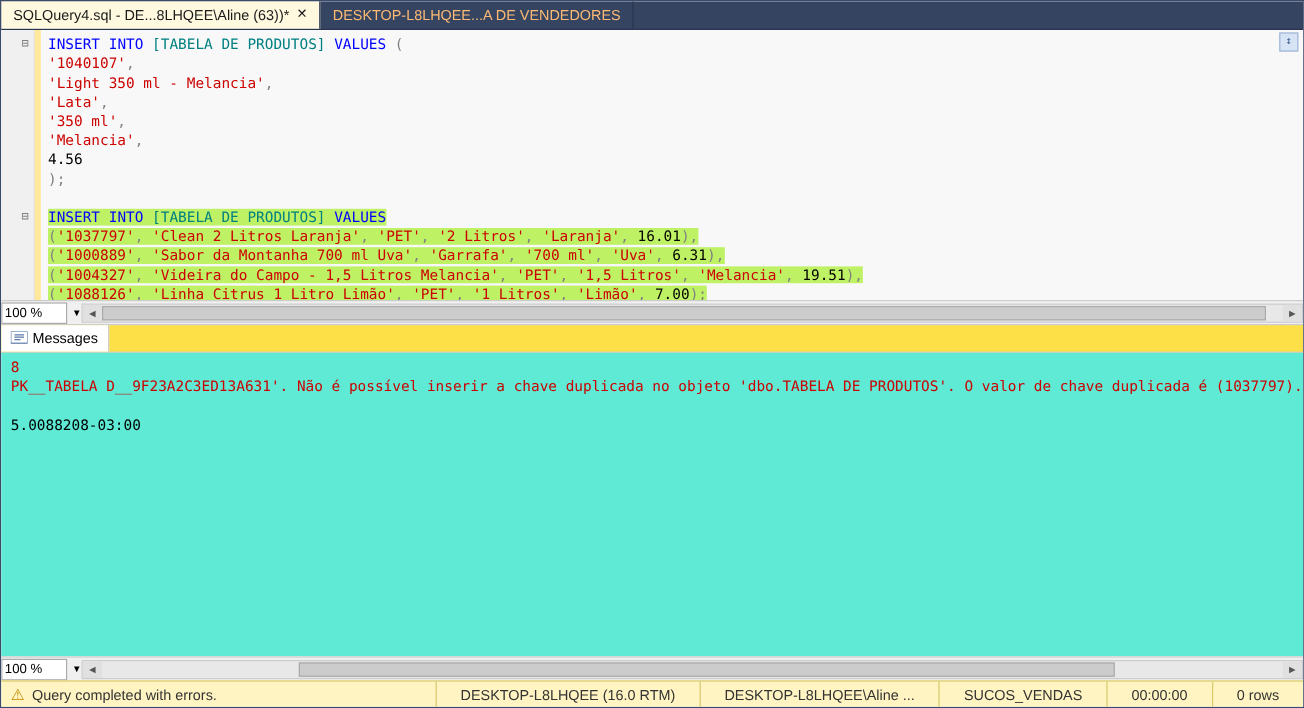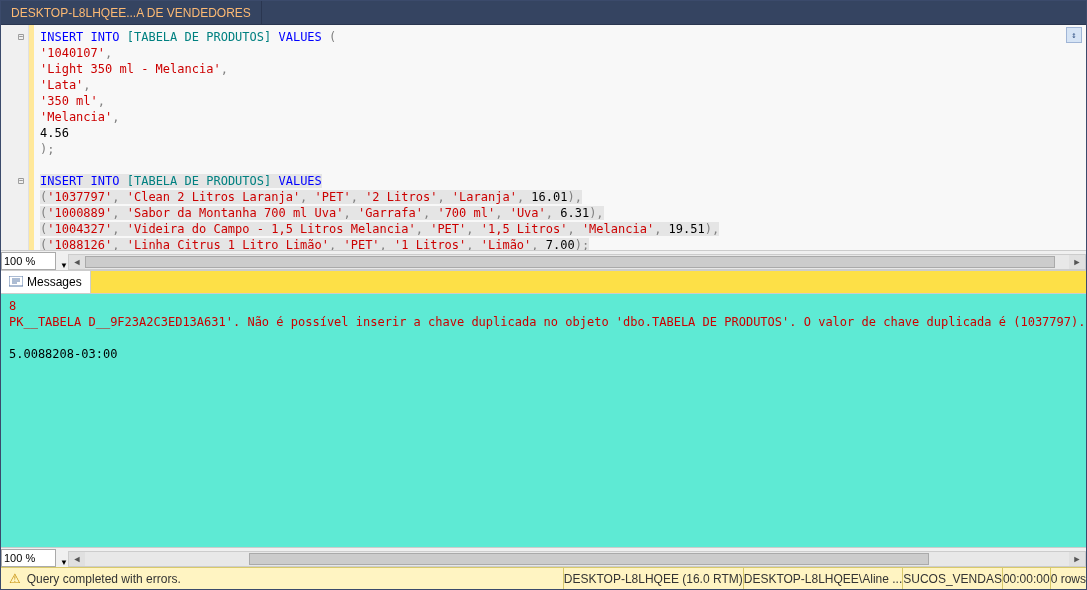--- a/index.html
+++ b/index.html
@@ -94,21 +94,21 @@
   font-size: 9px;
   line-height: 14px;
   text-align: center;
   color: #3b5a8a;
 }
 .zoom-bar {
   height: 20px;
   background: #f0f0f0;
   border-top: 1px solid #ccc;
   display: flex;
-  align-items: flex-end;
+  align-items: center;
   font-family: 'Segoe UI', sans-serif;
   font-size: 11px;
 }
 .zoom-select {
   width: 55px;
   height: 18px;
   font-size: 11px;
   padding: 0 2px;
   border: 1px solid #aaa;
   margin-right: 4px;
@@ -191,33 +191,37 @@
 .warn-icon {
   color: #c28a00;
   font-size: 13px;
 }
 .status-cells {
   display: flex;
   align-items: stretch;
   height: 100%;
 }
 .status-cell {
-  padding: 0 0;
+  padding: 0 20px;
   border-left: 1px solid #d8c96a;
   display: flex;
   align-items: center;
 }
 .highlight-run {
-  background: #e5e5e5;
+  background: #bef264;
 }
 </style>
 </head>
 <body>
 
 <div class="tab-bar">
+  <div class="tab active">
+    <span>SQLQuery4.sql - DE...8LHQEE\Aline (63))*</span>
+    <span class="tab-close">✕</span>
+  </div>
   <div class="tab">
     <span>DESKTOP-L8LHQEE...A DE VENDEDORES</span>
   </div>
 </div>
 
 <div class="editor-pane">
   <div class="code-area">
     <div class="split-icon">↕</div>
     <div class="gutter">
       <div class="gutter-mark">⊟</div>

